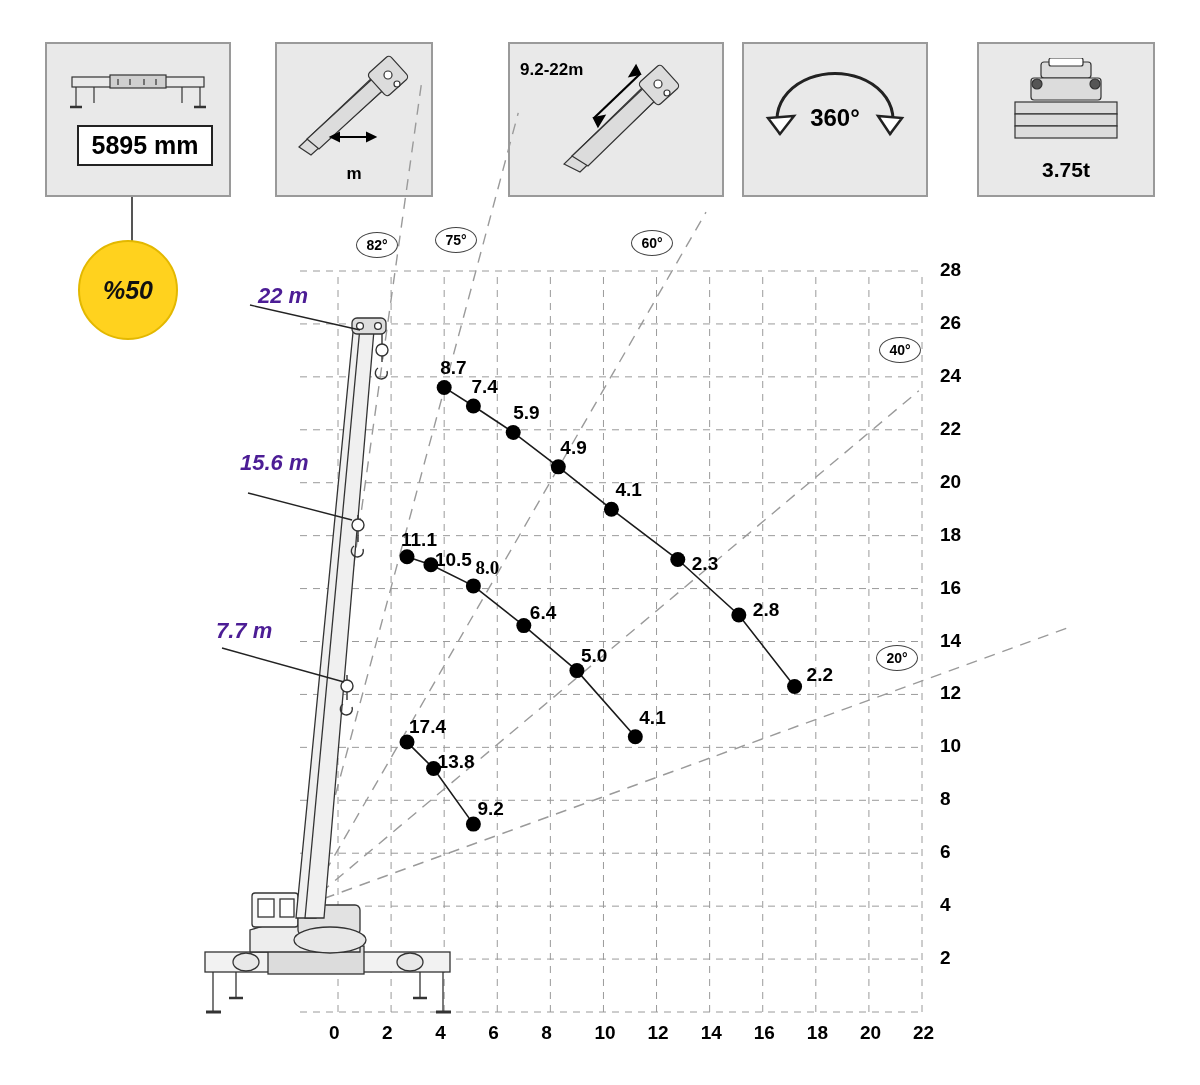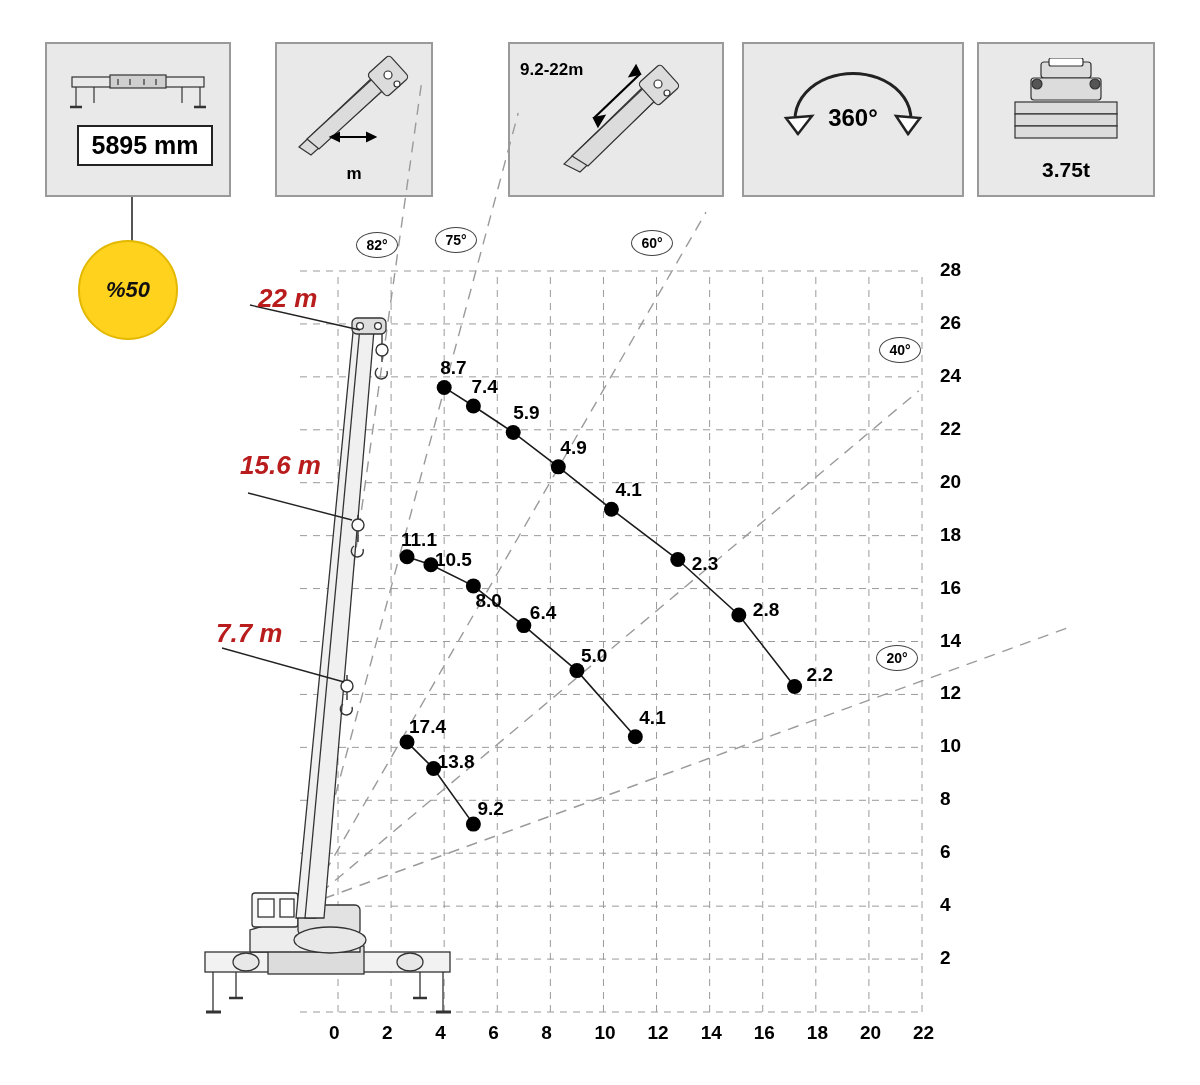--- a/index.html
+++ b/index.html
@@ -20,21 +20,21 @@
     position:absolute;
     background:#e9e9e9;
     border:2px solid #9a9a9a;
     display:flex; flex-direction:column;
     align-items:center; justify-content:center;
   }
 
   #box1 { left:45px;  top:0; width:186px; height:155px; }
   #box2 { left:275px; top:0; width:158px; height:155px; }
   #box3 { left:508px; top:0; width:216px; height:155px; }
-  #box4 { left:742px; top:0; width:222px; height:155px; }
+  #box4 { left:742px; top:0; width:186px; height:155px; }
   #box5 { left:977px; top:0; width:178px; height:155px; }
 
   .width-plate {
     border:2px solid #222;
     background:#fff;
     padding:4px 12px;
     font-size:25px;
     font-weight:bold;
     margin-top:6px;
     margin-left:14px;
@@ -42,21 +42,21 @@
   .cap-small { font-size:17px; font-weight:bold; margin-top:4px; }
   .cap-med   { font-size:21px; font-weight:bold; }
   .label-92   { position:absolute; top:16px; left:10px; font-size:17px; font-weight:bold; }
 
   
   #pct-badge {
     position:absolute; left:78px; top:240px;
     width:100px; height:100px; border-radius:50%;
     background:#ffd21e; border:2px solid #e3b800;
     display:flex; align-items:center; justify-content:center;
-    font-style:italic; font-weight:bold; font-size:22px; color:#111;
+    font-style:italic; font-weight:bold; font-size:25px; color:#111;
   }
   #pct-leader {
     position:absolute; left:131px; top:197px; width:2px; height:46px;
     background:#555;
   }
 
   
   #chart {
     position:absolute; left:0; top:0; width:1200px; height:1085px;
     pointer-events:none;
@@ -65,21 +65,21 @@
     position:absolute;
     font-size:19px; font-weight:bold; color:#000;
     white-space:nowrap;
   }
   .axis-label {
     position:absolute;
     font-size:19px; font-weight:bold; color:#000;
   }
   .boom-label {
     position:absolute;
-    font-size:26px; font-style:italic; font-weight:bold; color:#b91c1c;
+    font-size:22px; font-style:italic; font-weight:bold; color:#4c1d95;
     white-space:nowrap;
   }
   .ang-bubble {
     position:absolute;
     border:1px solid #444; border-radius:50%;
     background:#fff;
     font-size:14px; font-weight:bold;
     width:42px; height:26px;
     display:flex; align-items:center; justify-content:center;
   }
@@ -306,21 +306,21 @@
     <div class="pt-label" style="left: 440.182px; top: 357.443px;">8.7</div>
     <div class="pt-label" style="left: 471.382px; top: 375.968px;">7.4</div>
     <div class="pt-label" style="left: 513.2px; top: 402.432px;">5.9</div>
     <div class="pt-label" style="left: 560.327px; top: 436.836px;">4.9</div>
     <div class="pt-label" style="left: 615.418px; top: 479.179px;">4.1</div>
     <div class="pt-label" style="left: 691.782px; top: 553.461px;">2.3</div>
     <div class="pt-label" style="left: 752.836px; top: 599.036px;">2.8</div>
     <div class="pt-label" style="left: 806.582px; top: 664.489px;">2.2</div>
     <div class="pt-label" style="left: 401.018px; top: 528.814px;">11.1</div>
     <div class="pt-label" style="left: 434.909px; top: 548.754px;">10.5</div>
-    <div class="pt-label" style="left: 475.382px; top: 590px;">8.0</div>
+    <div class="pt-label" style="left: 475.382px; top: 557px; font-family: Liberation Serif, serif;">8.0</div>
     <div class="pt-label" style="left: 529.818px; top: 601.621px;">6.4</div>
     <div class="pt-label" style="left: 580.909px; top: 644.611px;">5.0</div>
     <div class="pt-label" style="left: 639.309px; top: 706.771px;">4.1</div>
     <div class="pt-label" style="left: 409.018px; top: 716.064px;">17.4</div>
     <div class="pt-label" style="left: 437.564px; top: 750.529px;">13.8</div>
     <div class="pt-label" style="left: 477.382px; top: 798.104px;">9.2</div>
     <div class="axis-label" style="left: 329px; top: 1022px;">0</div>
     <div class="axis-label" style="left: 382.091px; top: 1022px;">2</div>
     <div class="axis-label" style="left: 435.182px; top: 1022px;">4</div>
     <div class="axis-label" style="left: 488.273px; top: 1022px;">6</div>

